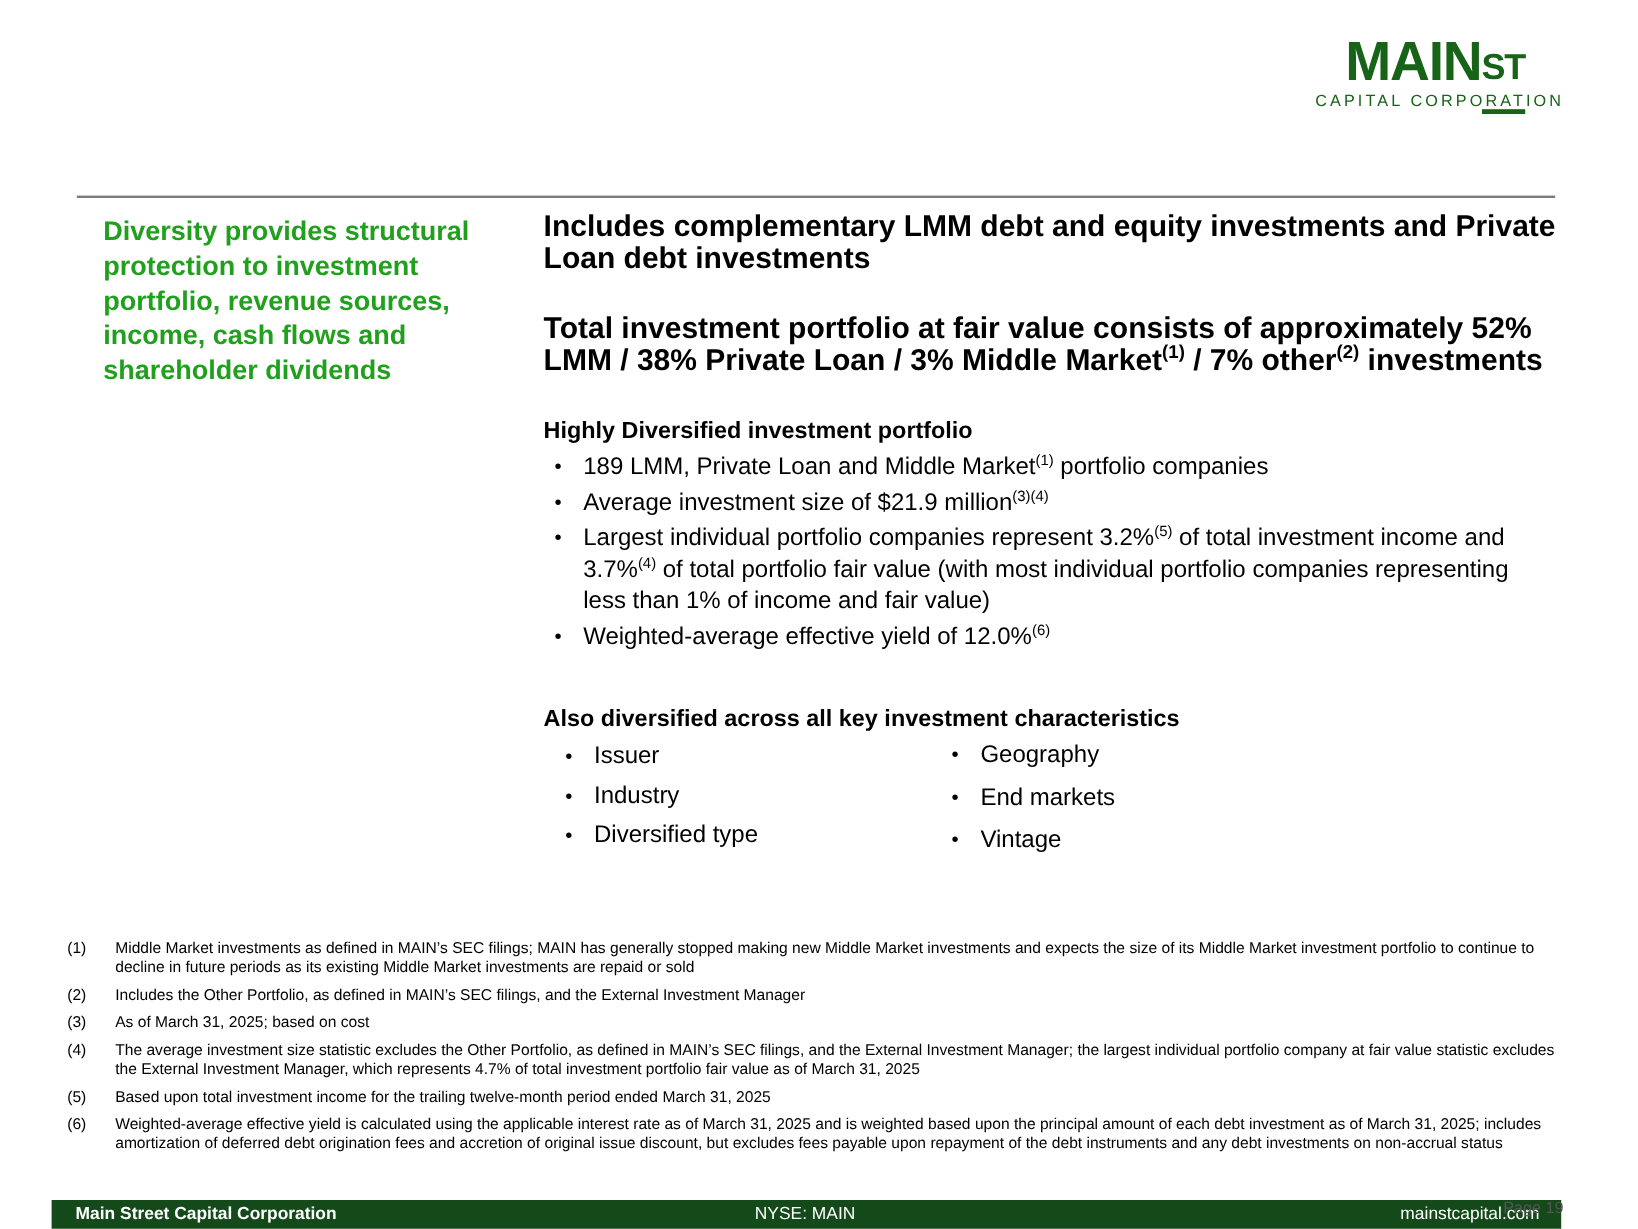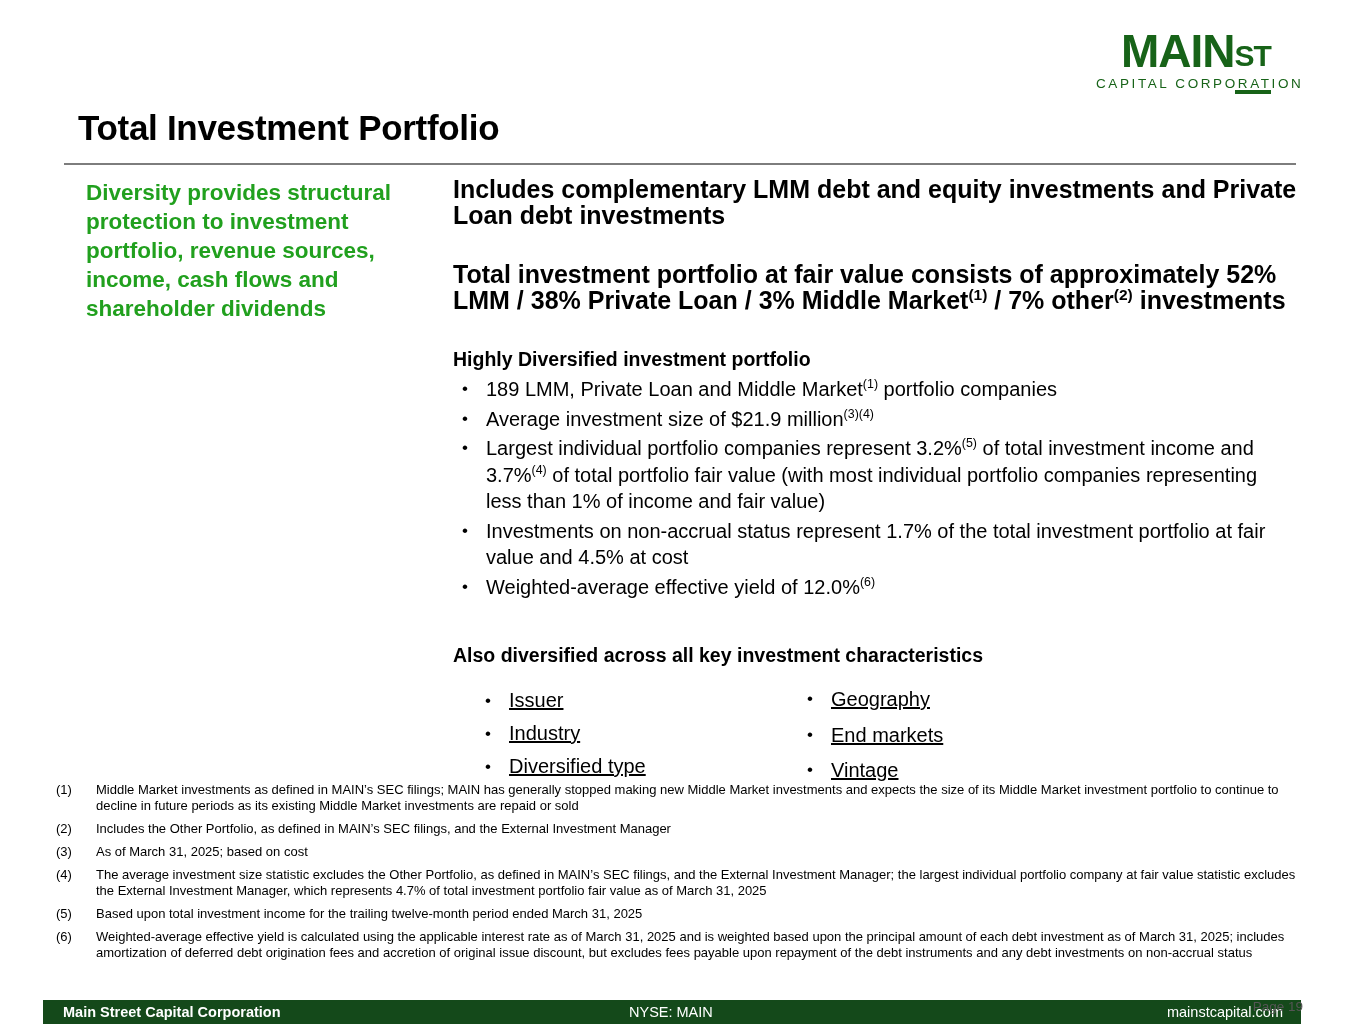--- a/index.html
+++ b/index.html
@@ -65,21 +65,21 @@
     content:"\2022";
     position:absolute;left:9px;top:0;font-size:17px;line-height:26.5px;
   }
   sup{font-size:0.62em;vertical-align:super;line-height:0;}
 
   
   .also{margin-top:42px;}
   .also-head{font-size:19.5px;font-weight:bold;line-height:26px;}
   .cols{position:relative;height:100px;}
   ul.col{
-    list-style:none;margin:14px;padding:0;position:absolute;top:0;text-decoration:underline;
+    list-style:none;margin:0;padding:0;position:absolute;top:0;
   }
   ul.col.left{left:10px;top:4px;}
   ul.col.right{left:332px;top:2px;}
   ul.col li{
     position:relative;font-size:20px;font-weight:normal;
     padding-left:32px;margin-bottom:4px;line-height:29px;
   }
   ul.col.right li{line-height:30.5px;margin-bottom:5px;}
   ul.col li::before{
     content:"\2022";position:absolute;left:8px;top:0;
@@ -118,42 +118,40 @@
 </head>
 <body>
 
 <div class="slide">
 
   <div class="logo">
     <div class="logo-main"><span>MAIN</span><span class="logo-st"><u>ST</u></span></div>
     <div class="logo-sub">CAPITAL CORPORATION</div>
   </div>
 
-  <div class="title">Total Investment Portfolio</div>
   <div class="rule"></div>
 
   <div class="callout">Diversity provides structural protection to investment portfolio, revenue sources, income, cash flows and shareholder dividends</div>
 
   <div class="body">
 
     <div class="para">Includes complementary LMM debt and equity investments and Private Loan debt investments</div>
 
     <div class="gap"></div>
 
     <div class="para"><span>Total investment portfolio at fair value consists of approximately 52% LMM / 38% Private Loan / 3% Middle Market</span><sup>(1)</sup><span> / 7% other</span><sup>(2)</sup><span> investments</span></div>
 
     <div class="gap"></div>
 
     <div class="subhead">Highly Diversified investment portfolio</div>
 
     <ul class="bullets">
       <li><span>189 LMM, Private Loan and Middle Market</span><sup>(1)</sup><span> portfolio companies</span></li>
       <li><span>Average investment size of $21.9 million</span><sup>(3)(4)</sup></li>
       <li><span>Largest individual portfolio companies represent 3.2%</span><sup>(5)</sup><span> of total investment income and 3.7%</span><sup>(4)</sup><span> of total portfolio fair value (with most individual portfolio companies representing less than 1% of income and fair value)</span></li>
-      <li><span>Investments on non-accrual status represent 1.7% of the total investment portfolio at fair value and 4.5% at cost</span></li>
       <li><span>Weighted-average effective yield of 12.0%</span><sup>(6)</sup></li>
     </ul>
 
     <div class="also">
       <div class="also-head">Also diversified across all key investment characteristics</div>
       <div class="cols">
         <ul class="col left">
           <li>Issuer</li>
           <li>Industry</li>
           <li>Diversified type</li>

